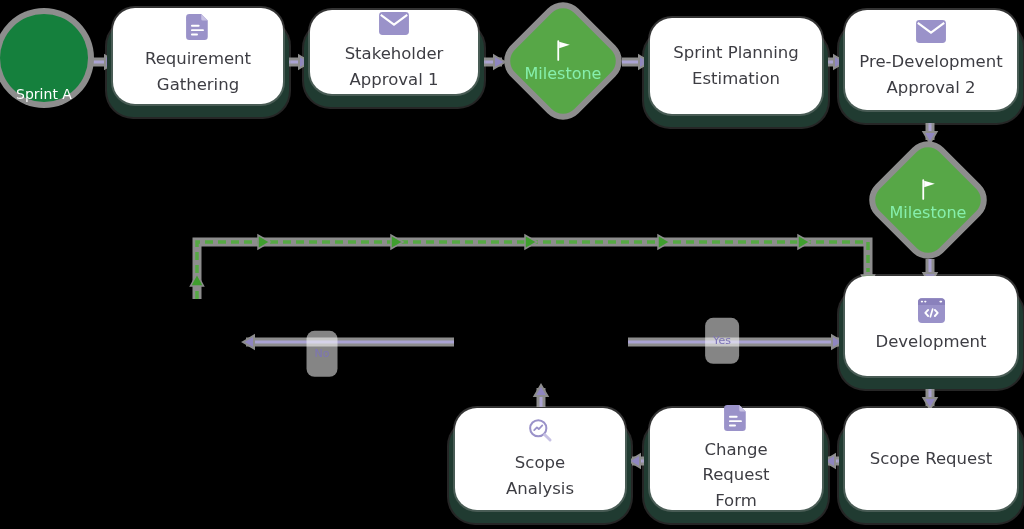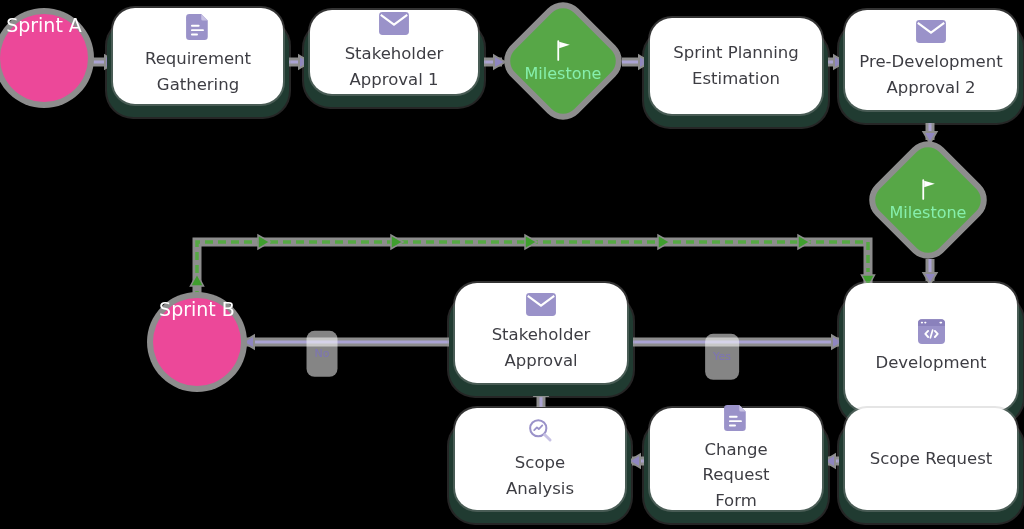--- a/index.html
+++ b/index.html
@@ -11,23 +11,23 @@
   .node{position:absolute;z-index:2;}
   .card .frame{position:absolute;left:-6px;right:-6px;top:12px;bottom:-13px;
                background:#203b31;border-radius:26px;
                box-shadow:0 0 0 2px rgba(150,150,150,.25);}
   .card .face{position:absolute;inset:0;background:#fff;border-radius:22px;
               display:flex;flex-direction:column;align-items:center;justify-content:center;
               gap:6px;box-shadow:0 0 0 2px rgba(170,170,170,.30);}
   .card .lbl{color:#3d3d43;font-size:16.5px;line-height:1.55;text-align:center;}
 
   
-  .circle{border-radius:50%;background:#ec4899;box-shadow:0 0 0 6px #8d8d8d;
-          display:flex;align-items:flex-start;justify-content:center;
-          color:#fff;font-size:19px;}
+  .circle{border-radius:50%;background:#15803d;box-shadow:0 0 0 6px #8d8d8d;
+          display:flex;align-items:flex-end;justify-content:center;
+          color:#fff;font-size:14px;}
 
   
   .diamond-wrap{position:absolute;width:84px;height:84px;z-index:2;}
   .diamond-shape{position:absolute;inset:0;background:#57a747;border-radius:16px;
                  transform:rotate(45deg);box-shadow:0 0 0 6px #8d8d8d;}
   .diamond-content{position:absolute;left:-20px;right:-20px;top:0;bottom:0;
                    display:flex;flex-direction:column;align-items:center;justify-content:center;
                    gap:3px;color:#86efac;font-size:16px;}
 
   .edge-label{position:absolute;z-index:3;transform:translate(-50%,-50%);
@@ -99,27 +99,24 @@
         <polygon points="537,242 525,235 525,249"></polygon>
         <polygon points="670,242 658,235 658,249"></polygon>
         <polygon points="810,242 798,235 798,249"></polygon>
         <polygon points="197,274 190.5,286 203.5,286"></polygon>
         <polygon points="868,287 861.5,275 874.5,275"></polygon>
       </g>
     </g>
   </svg>
 
   <div class="edge-label" style="left:322px;top:354px">No</div>
-  <div class="edge-label" style="left:722px;top:357px">Yes</div>
+  <div class="edge-label" style="left:722px;top:341px">Yes</div>
 
   <div class="node circle" style="left:0;top:14px;width:88px;height:88px">
     <span>Sprint A</span>
-  </div>
-  <div class="node circle" style="left:153px;top:298px;width:88px;height:88px">
-    <span>Sprint B</span>
   </div>
 
   <div class="diamond-wrap" style="left:521px;top:19px">
     <div class="diamond-shape"></div>
     <div class="diamond-content">
       <span class="icon">
         <svg width="15" height="21" viewBox="0 0 14 20">
             <path d="M2 1 v18" stroke="#fff" stroke-width="1.7" stroke-linecap="round"></path>
             <path d="M2.9 1.6 L13 4.6 L2.9 7.8 z" fill="#fff"></path>
           </svg>
@@ -182,34 +179,22 @@
       <span class="icon">
         <svg width="30" height="23" viewBox="0 0 26 20">
             <rect width="26" height="20" rx="3" fill="#9a92c9"></rect>
             <path d="M1.5 2.5 L13 11 L24.5 2.5" stroke="#fff" stroke-width="1.8" fill="none"></path>
           </svg>
       </span>
       <span class="lbl">Pre-Development Approval 2</span>
     </div>
   </div>
 
-  <div class="node card" style="left:455px;top:283px;width:172px;height:100px">
-    <div class="frame"></div>
-    <div class="face">
-      <span class="icon">
-        <svg width="30" height="23" viewBox="0 0 26 20">
-            <rect width="26" height="20" rx="3" fill="#9a92c9"></rect>
-            <path d="M1.5 2.5 L13 11 L24.5 2.5" stroke="#fff" stroke-width="1.8" fill="none"></path>
-          </svg>
-      </span>
-      <span class="lbl">Stakeholder Approval</span>
-    </div>
-  </div>
-
-  <div class="node card" style="left:845px;top:283px;width:172px;height:128px">
+
+  <div class="node card" style="left:845px;top:276px;width:172px;height:100px">
     <div class="frame"></div>
     <div class="face">
       <span class="icon">
         <svg width="27" height="25" viewBox="0 0 24 22">
             <rect width="24" height="22" rx="3.5" fill="#9a92c9"></rect>
             <path d="M0 3.5 A3.5 3.5 0 0 1 3.5 0 H20.5 A3.5 3.5 0 0 1 24 3.5 V6 H0 z" fill="#8a81bc"></path>
             <rect x="2.5" y="2.4" width="2" height="1.4" rx="0.7" fill="#fff"></rect>
             <rect x="5.5" y="2.4" width="2" height="1.4" rx="0.7" fill="#fff"></rect>
             <rect x="19" y="2.4" width="2.5" height="1.4" rx="0.7" fill="#fff"></rect>
             <path d="M9 10.5 L6.5 13.2 L9 15.9" stroke="#fff" stroke-width="1.7" fill="none" stroke-linecap="round" stroke-linejoin="round"></path>

